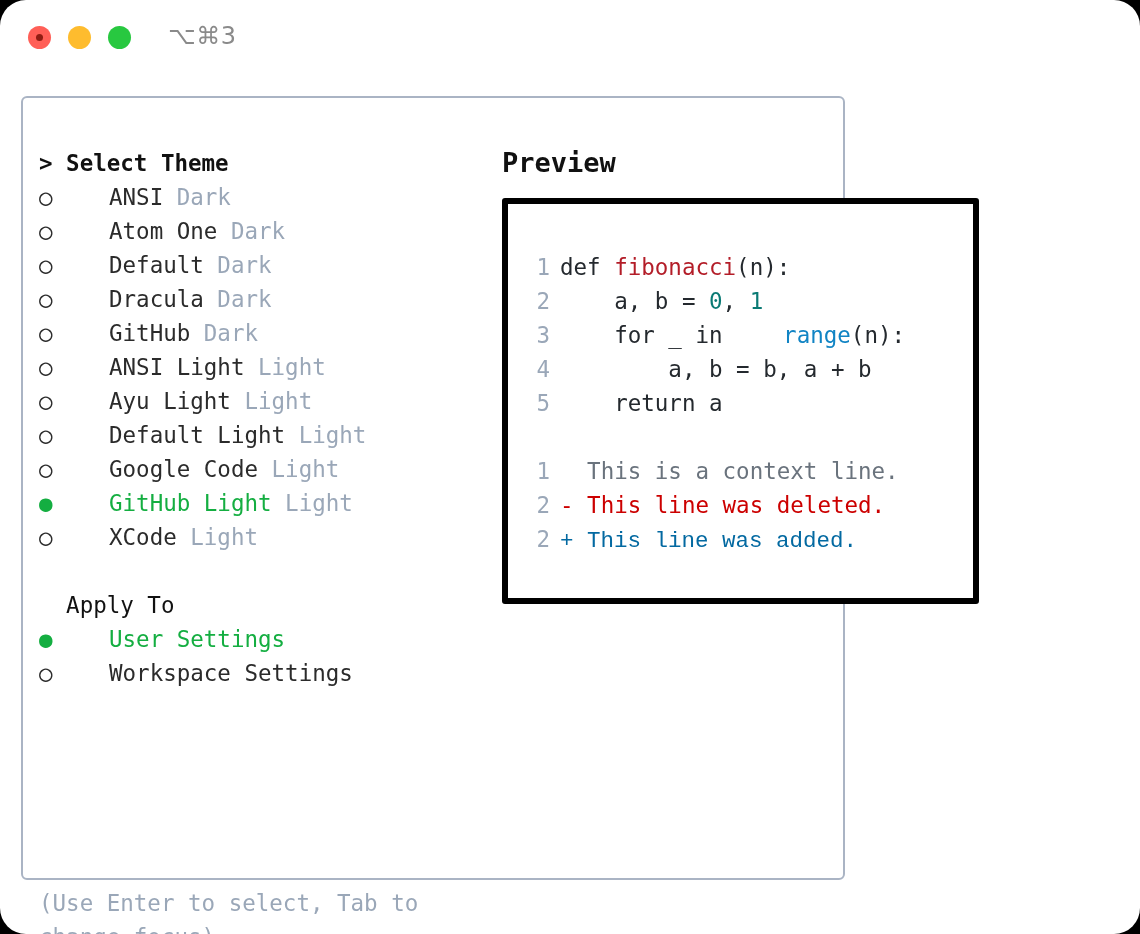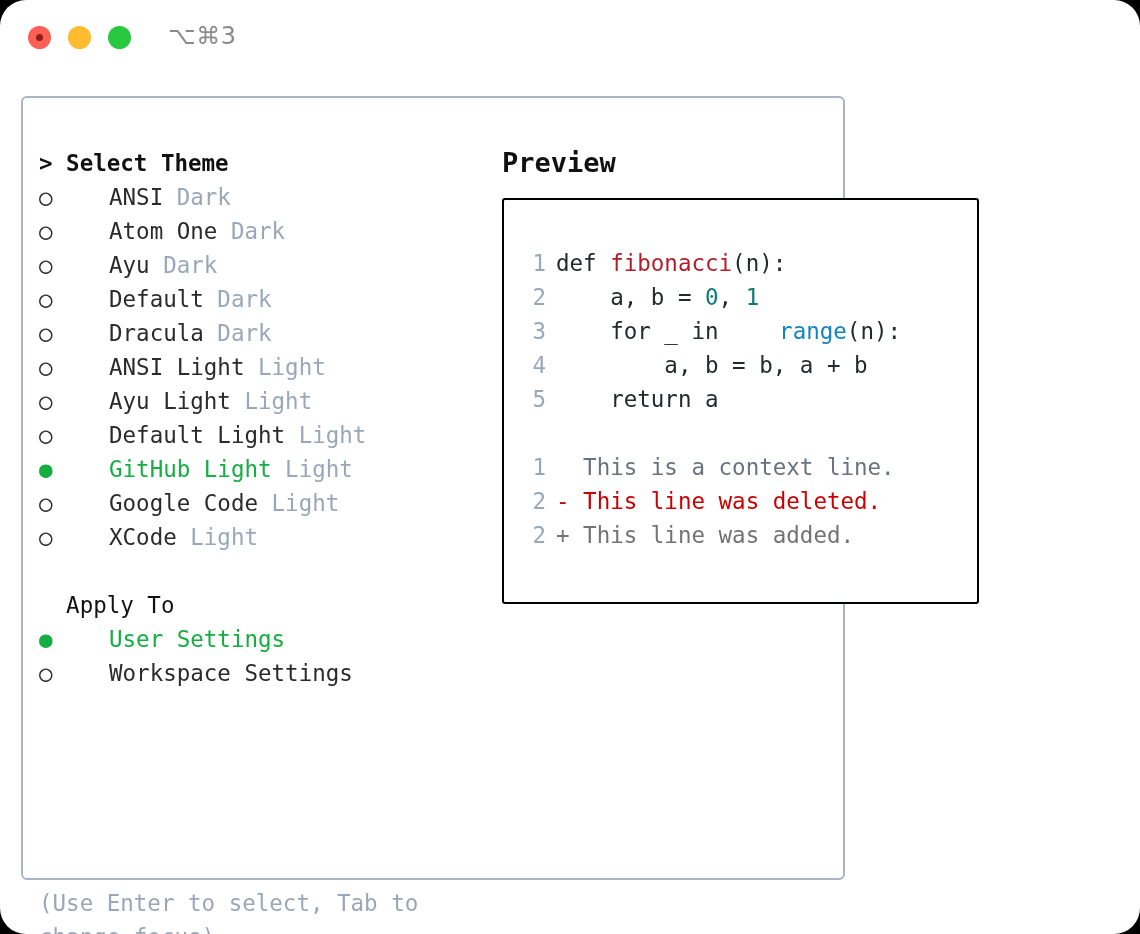--- a/index.html
+++ b/index.html
@@ -141,21 +141,21 @@
   .preview-title {
     font-size: 27px;
     line-height: 34px;
     font-weight: bold;
     color: #111111;
   }
   .code-box {
     margin-top: 18px;
     width: 477px;
     height: 406px;
-    border: 2px solid #000000;
+    border: 6px solid #000000;
     border-radius: 3px;
     box-sizing: border-box;
     background: #ffffff;
     padding: 46px 0 0 0;
   }
   .code-line {
     font-size: 22.5px;
     line-height: 34px;
     white-space: pre;
     padding-left: 18px;
@@ -168,21 +168,21 @@
     margin-right: 10px;
   }
   .code-gap { height: 34px; }
 
   .tok-plain { color: #24292e; }
   .tok-fn    { color: #b31d28; }
   .tok-num   { color: #0a7a74; }
   .tok-call  { color: #1184c4; margin-left: 47px; }
   .tok-ctx   { color: #6a737d; }
   .tok-del   { color: #cc0000; }
-  .tok-add   { color: #737373; }
+  .tok-add   { color: #0369a1; font-family: Liberation Mono, monospace; }
 </style>
 </head>
 <body>
 
 <div class="window">
 
   <div class="titlebar">
     <div class="lights">
       <span class="light light-red"></span>
       <span class="light light-amber"></span>
@@ -191,28 +191,28 @@
     <div class="shortcut">⌥⌘3</div>
   </div>
 
   <div class="panel">
 
     <div class="left-col">
       <div class="section-head bold">&gt; Select Theme</div>
       <div id="theme-list">
           <div class="opt-row"><span class="marker">○</span><span class="opt-label">ANSI</span><span class="opt-tag"> Dark</span></div>
           <div class="opt-row"><span class="marker">○</span><span class="opt-label">Atom One</span><span class="opt-tag"> Dark</span></div>
-          <div class="opt-row"><span class="marker">○</span><span class="opt-label">Ayu</span><span class="opt-tag"> Dark</span></div>
           <div class="opt-row"><span class="marker">○</span><span class="opt-label">Default</span><span class="opt-tag"> Dark</span></div>
           <div class="opt-row"><span class="marker">○</span><span class="opt-label">Dracula</span><span class="opt-tag"> Dark</span></div>
+          <div class="opt-row"><span class="marker">○</span><span class="opt-label">GitHub</span><span class="opt-tag"> Dark</span></div>
           <div class="opt-row"><span class="marker">○</span><span class="opt-label">ANSI Light</span><span class="opt-tag"> Light</span></div>
           <div class="opt-row"><span class="marker">○</span><span class="opt-label">Ayu Light</span><span class="opt-tag"> Light</span></div>
           <div class="opt-row"><span class="marker">○</span><span class="opt-label">Default Light</span><span class="opt-tag"> Light</span></div>
+          <div class="opt-row"><span class="marker">○</span><span class="opt-label">Google Code</span><span class="opt-tag"> Light</span></div>
           <div class="opt-row selected"><span class="marker on">●</span><span class="opt-label">GitHub Light</span><span class="opt-tag"> Light</span></div>
-          <div class="opt-row"><span class="marker">○</span><span class="opt-label">Google Code</span><span class="opt-tag"> Light</span></div>
           <div class="opt-row"><span class="marker">○</span><span class="opt-label">XCode</span><span class="opt-tag"> Light</span></div>
         </div>
       <div class="spacer-sm"></div>
       <div class="section-head">&nbsp;&nbsp;<span>Apply To</span></div>
       <div id="apply-list">
           <div class="opt-row selected"><span class="marker on">●</span><span class="opt-label">User Settings</span></div>
           <div class="opt-row"><span class="marker">○</span><span class="opt-label">Workspace Settings</span></div>
         </div>
     </div>
 

